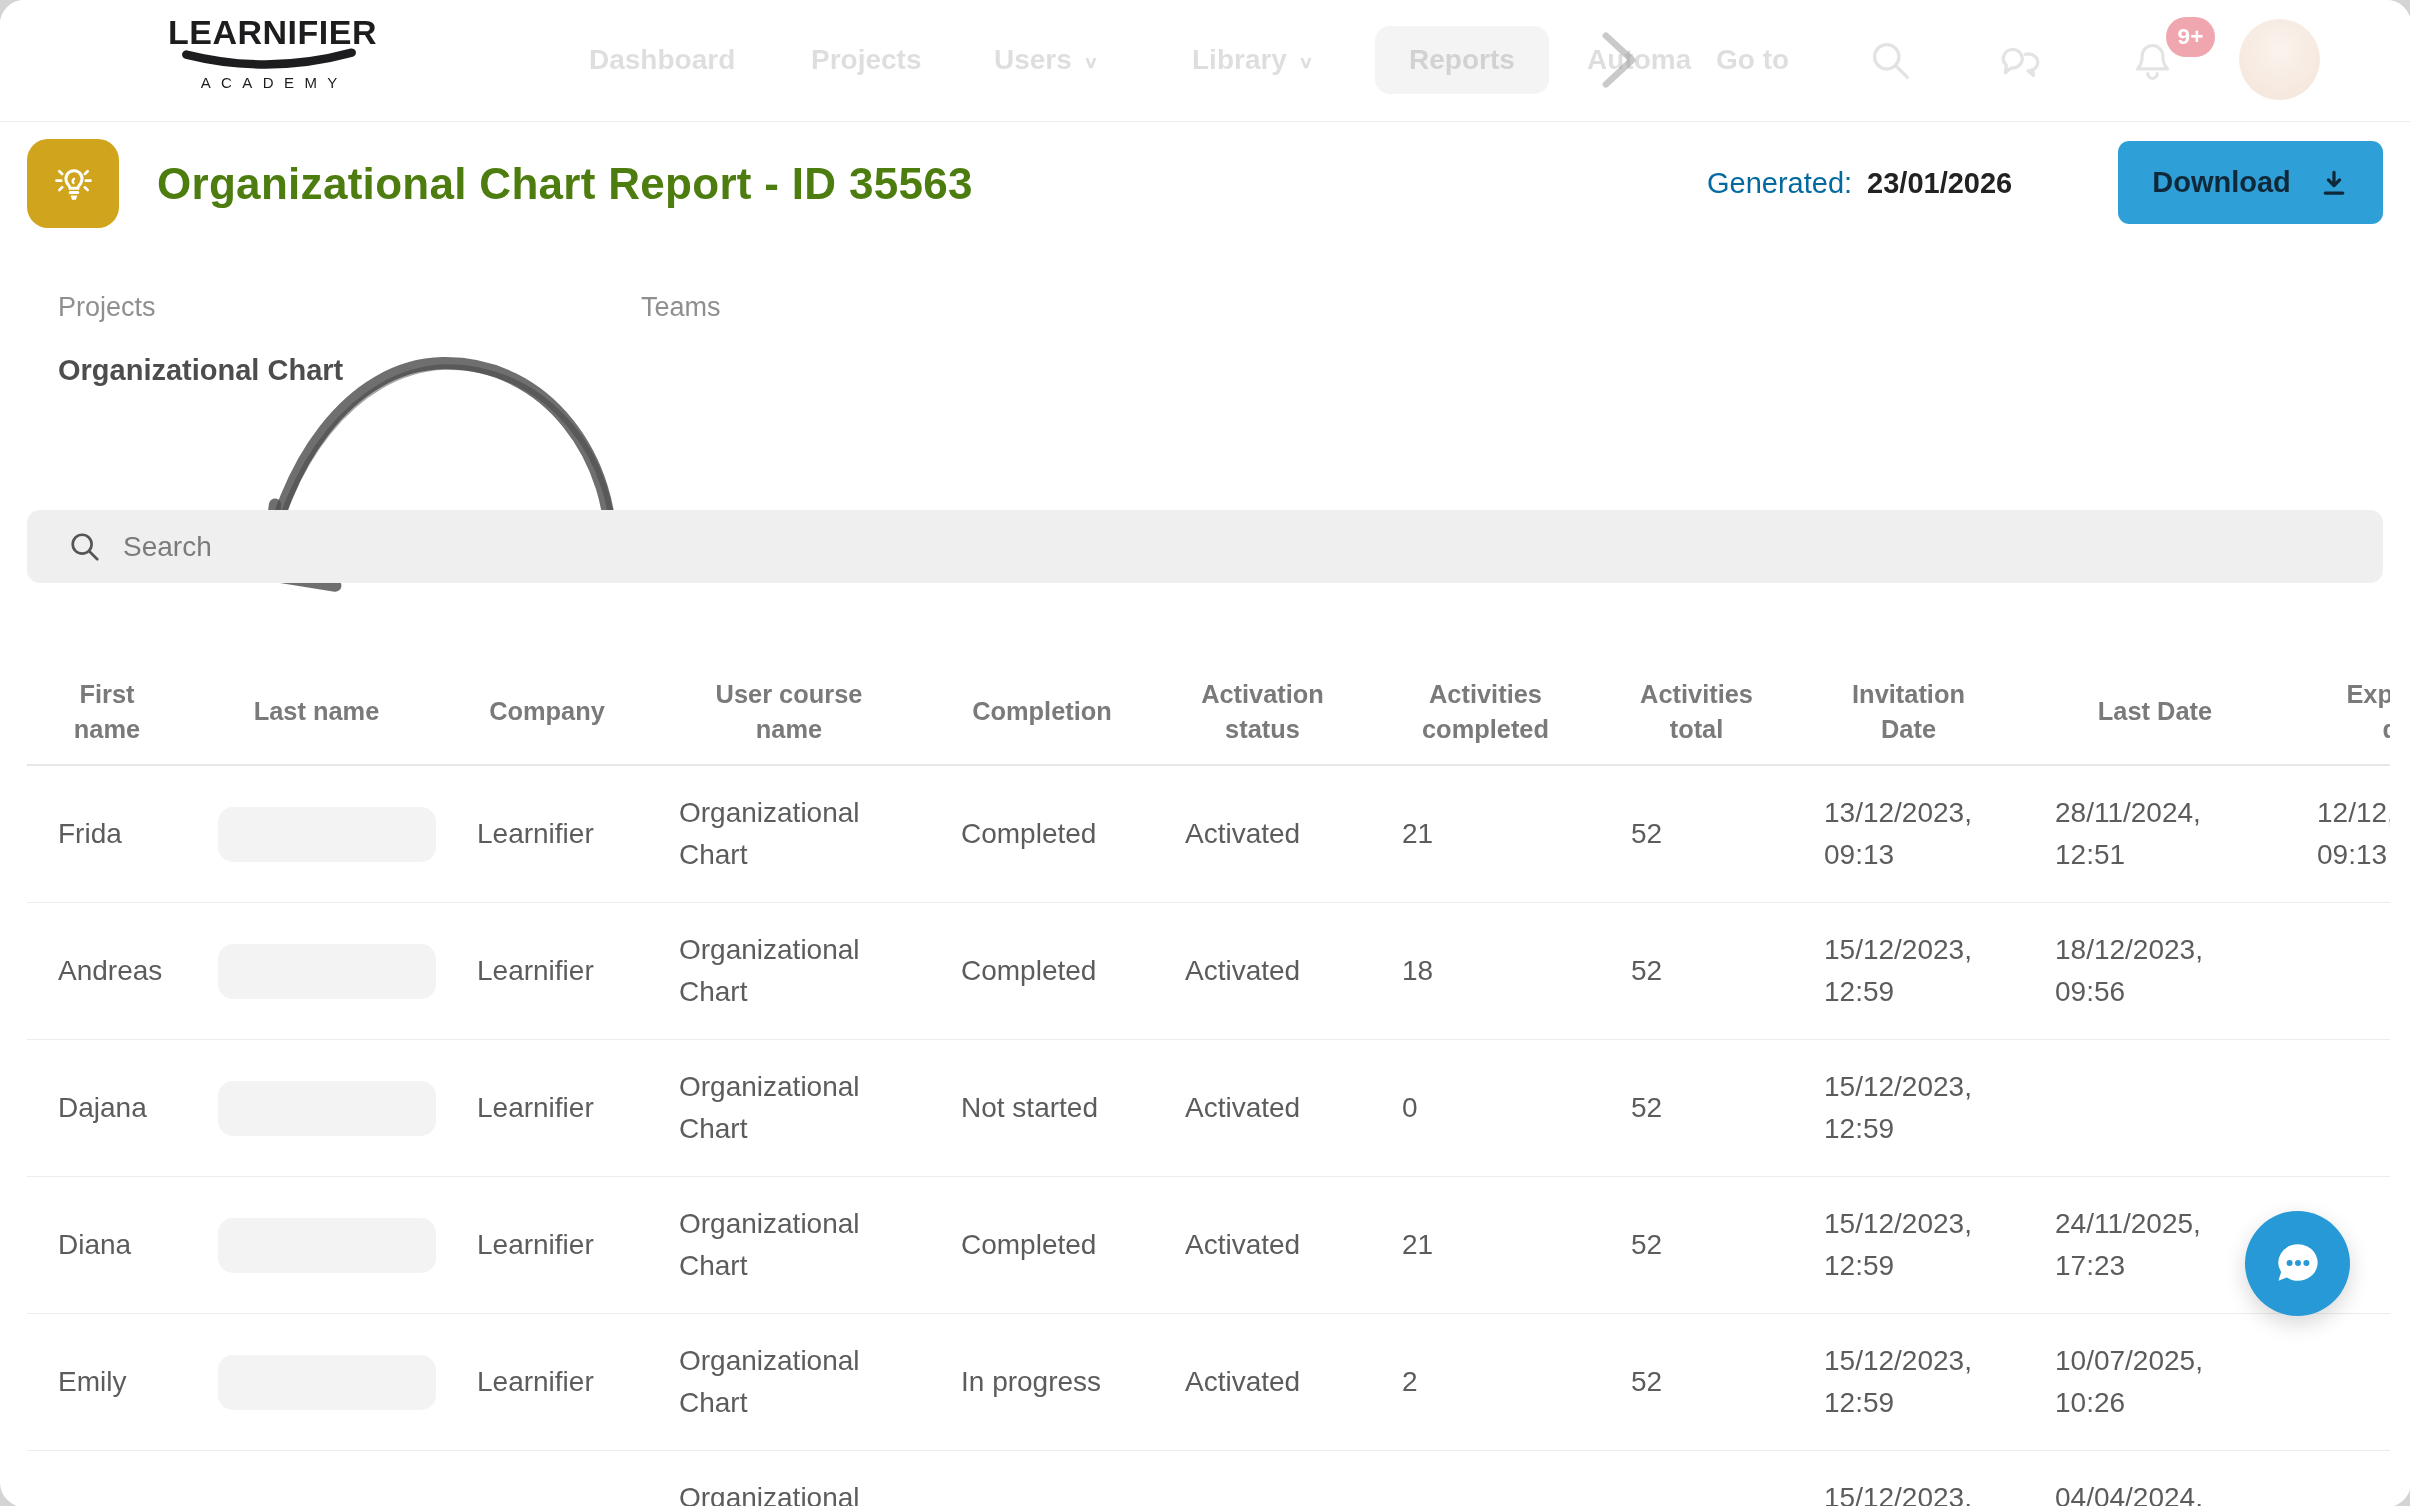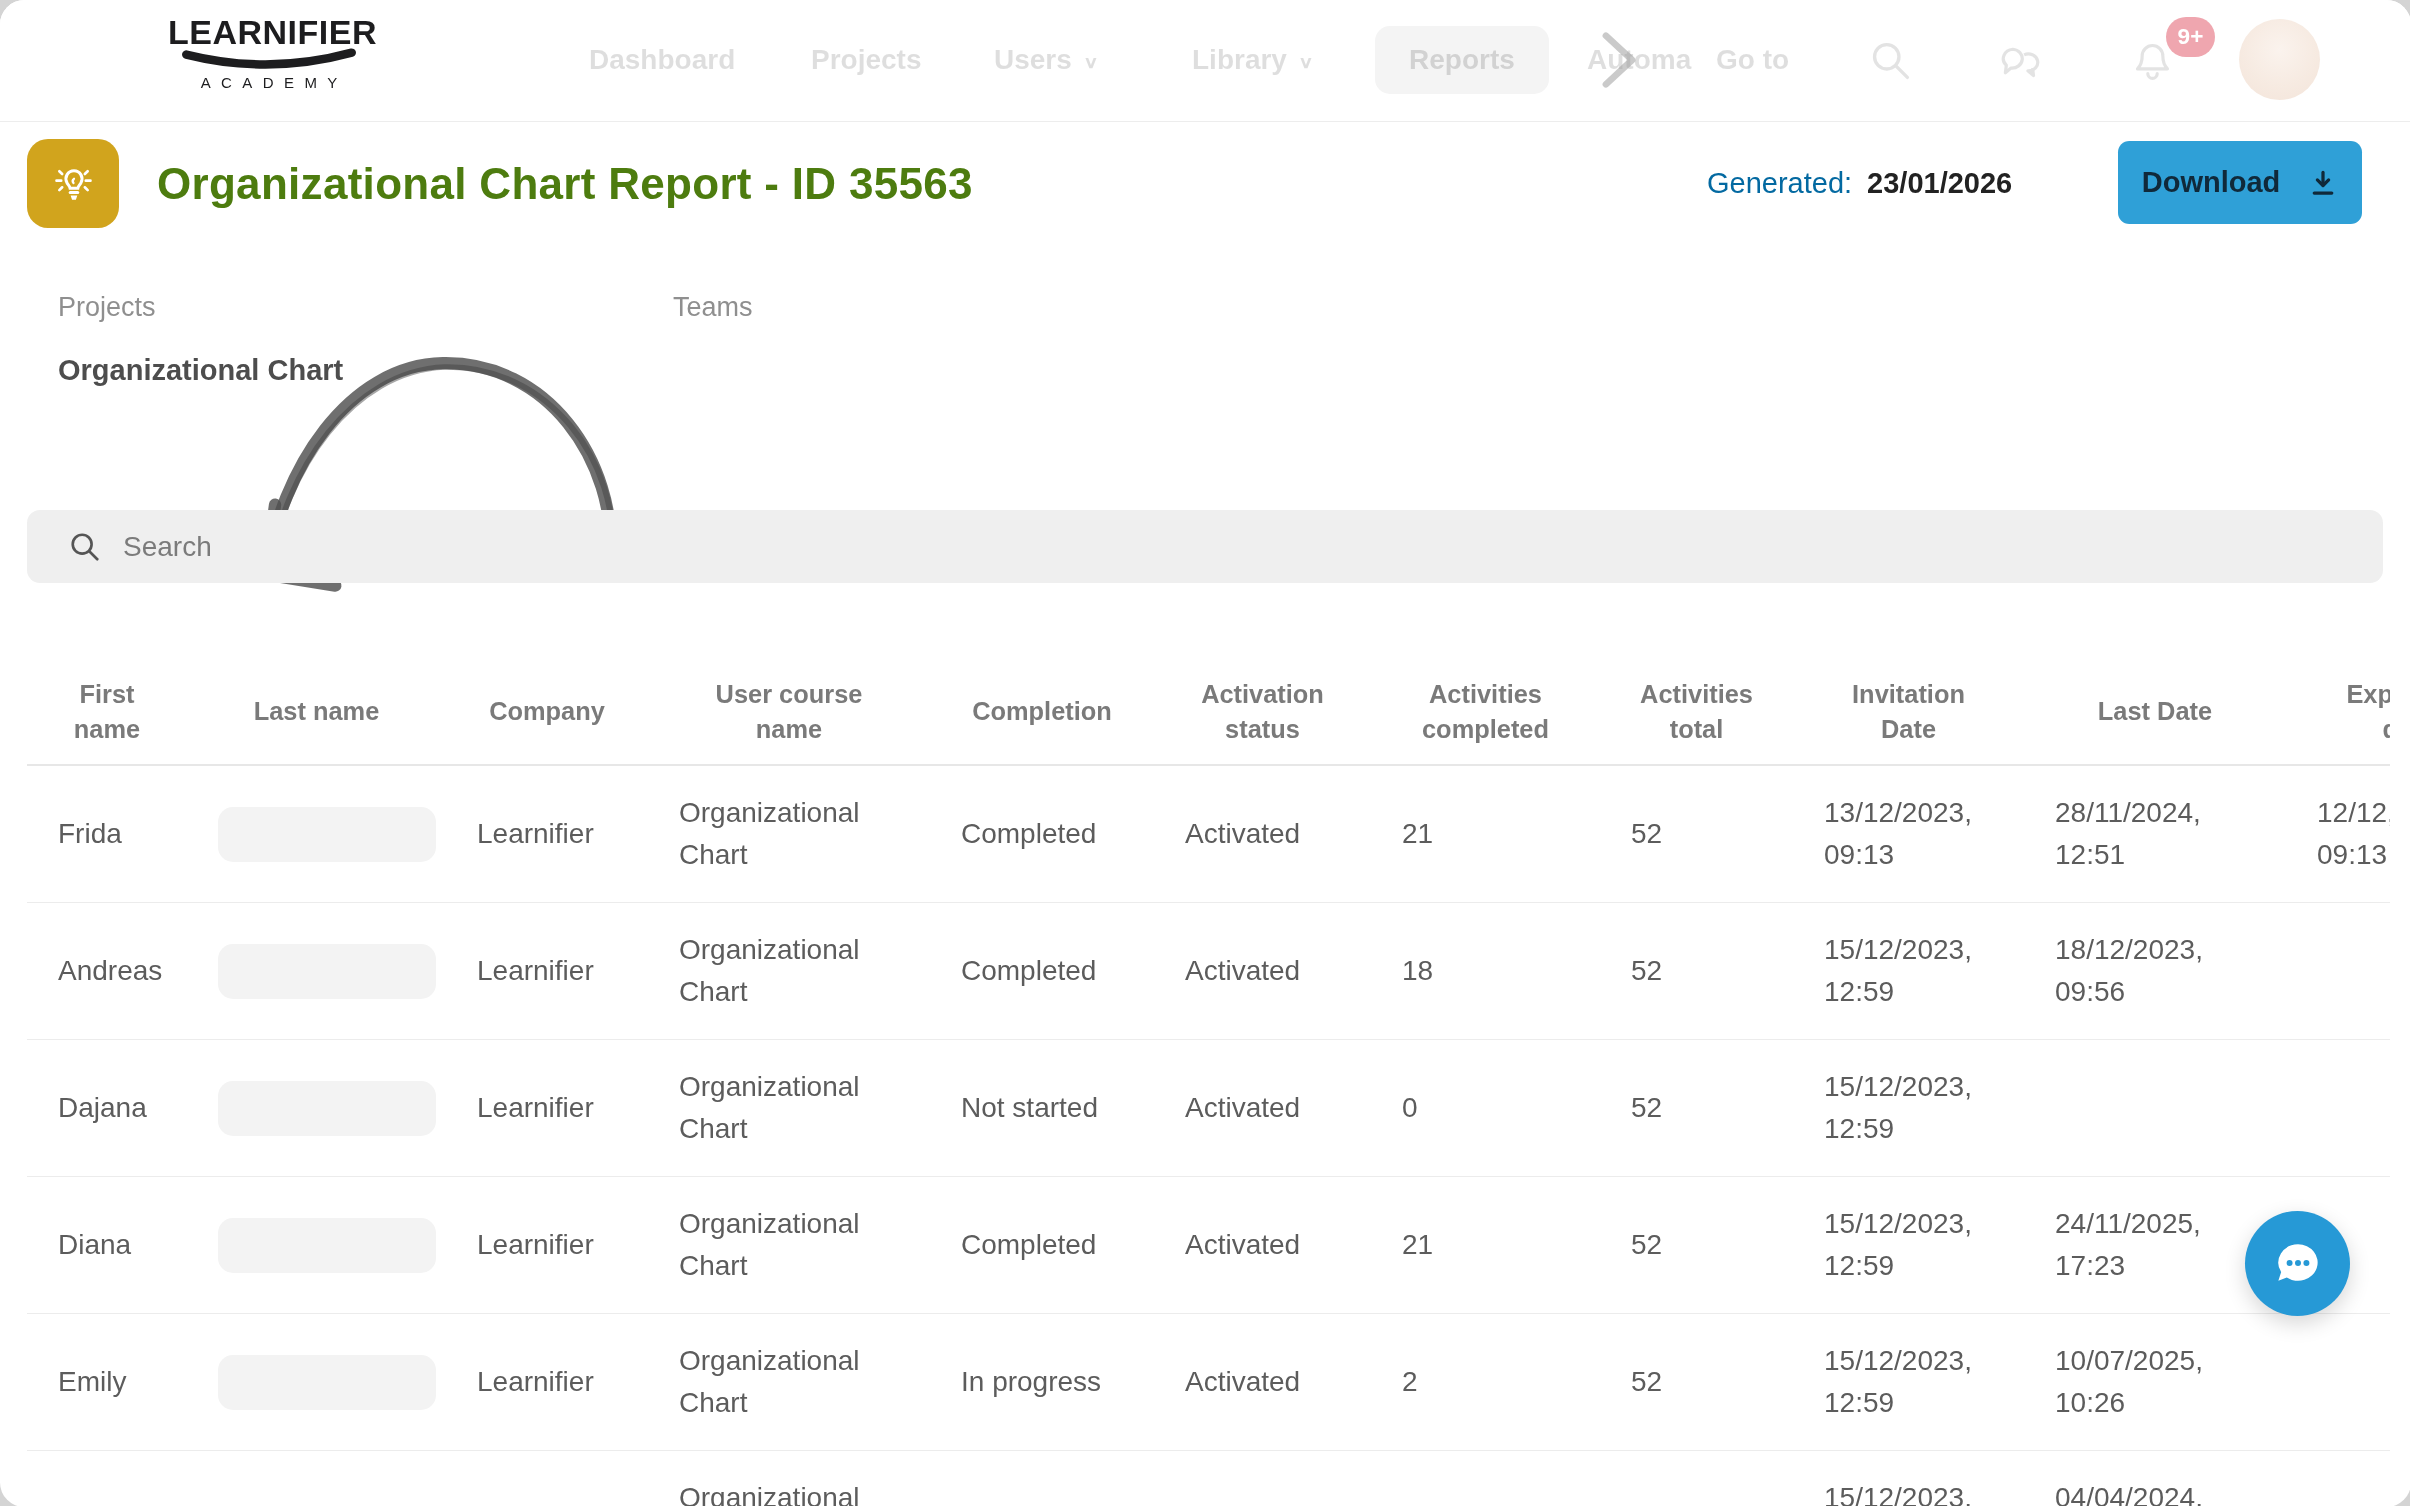--- a/index.html
+++ b/index.html
@@ -23,26 +23,26 @@
   .i-search{left:1868px;} .i-chat{left:1996px;} .i-bell{left:2130px;}
   .badge{position:absolute;left:2166px;top:17px;min-width:49px;height:40px;border-radius:21px;background:rgba(223,77,96,.5);color:#fff;font-size:22.6px;font-weight:bold;text-align:center;line-height:40px;}
   .avatar{position:absolute;left:2239px;top:19px;width:81px;height:81px;border-radius:50%;background:radial-gradient(circle at 50% 38%,#f6e7dc 0%,#eed6c4 55%,#e7c9b4 100%);opacity:.5;}
 
   
   .rpt-icon{position:absolute;left:27px;top:139px;width:92px;height:89px;border-radius:21px;background:#d1a41d;display:flex;align-items:center;justify-content:center;}
   .page-title{position:absolute;left:157px;top:139px;height:89px;display:flex;align-items:center;font-size:44px;font-weight:bold;color:#4d7c0f;letter-spacing:0.3px;}
   .generated{position:absolute;left:1707px;top:139px;height:89px;display:flex;align-items:center;gap:15px;}
   .gen-label{font-size:29px;color:#0369a1;}
   .gen-date{font-size:29px;font-weight:bold;color:#222;}
-  .dl-btn{position:absolute;left:2118px;top:141px;width:244px;height:83px;border-radius:11.3px;background:#2fa0d7;border:none;display:flex;align-items:center;justify-content:center;gap:28px;cursor:pointer;}
+  .dl-btn{position:absolute;left:2118px;top:141px;width:265px;height:83px;border-radius:11.3px;background:#2fa0d7;border:none;display:flex;align-items:center;justify-content:center;gap:28px;cursor:pointer;}
   .dl-label{font-size:29px;font-weight:bold;color:#10293a;}
 
   
   .tab-label{position:absolute;top:292px;font-size:27px;color:#8f8f8f;}
-  .t-projects{left:58px;} .t-teams{left:641px;margin-left:32px;}
+  .t-projects{left:58px;} .t-teams{left:641px;}
   .sel-project{position:absolute;left:58px;top:354px;font-size:29px;font-weight:bold;color:#4d4d4d;}
   .sketch-arrow{position:absolute;left:226px;top:318px;pointer-events:none;}
 
   
   .searchbar{position:absolute;left:27px;top:510px;width:2356px;height:73px;border-radius:13px;background:#efefef;display:flex;align-items:center;padding:0 41px;box-sizing:border-box;}
   .searchbar input{flex:1;margin-left:19px;border:none;background:transparent;outline:none;font-size:28px;color:#555;font-family:"Liberation Sans",sans-serif;}
   .searchbar input::placeholder{color:#7b7b7b;}
 
   
   .tablewrap{position:absolute;left:27px;top:659px;width:2363px;height:847px;overflow:hidden;}

